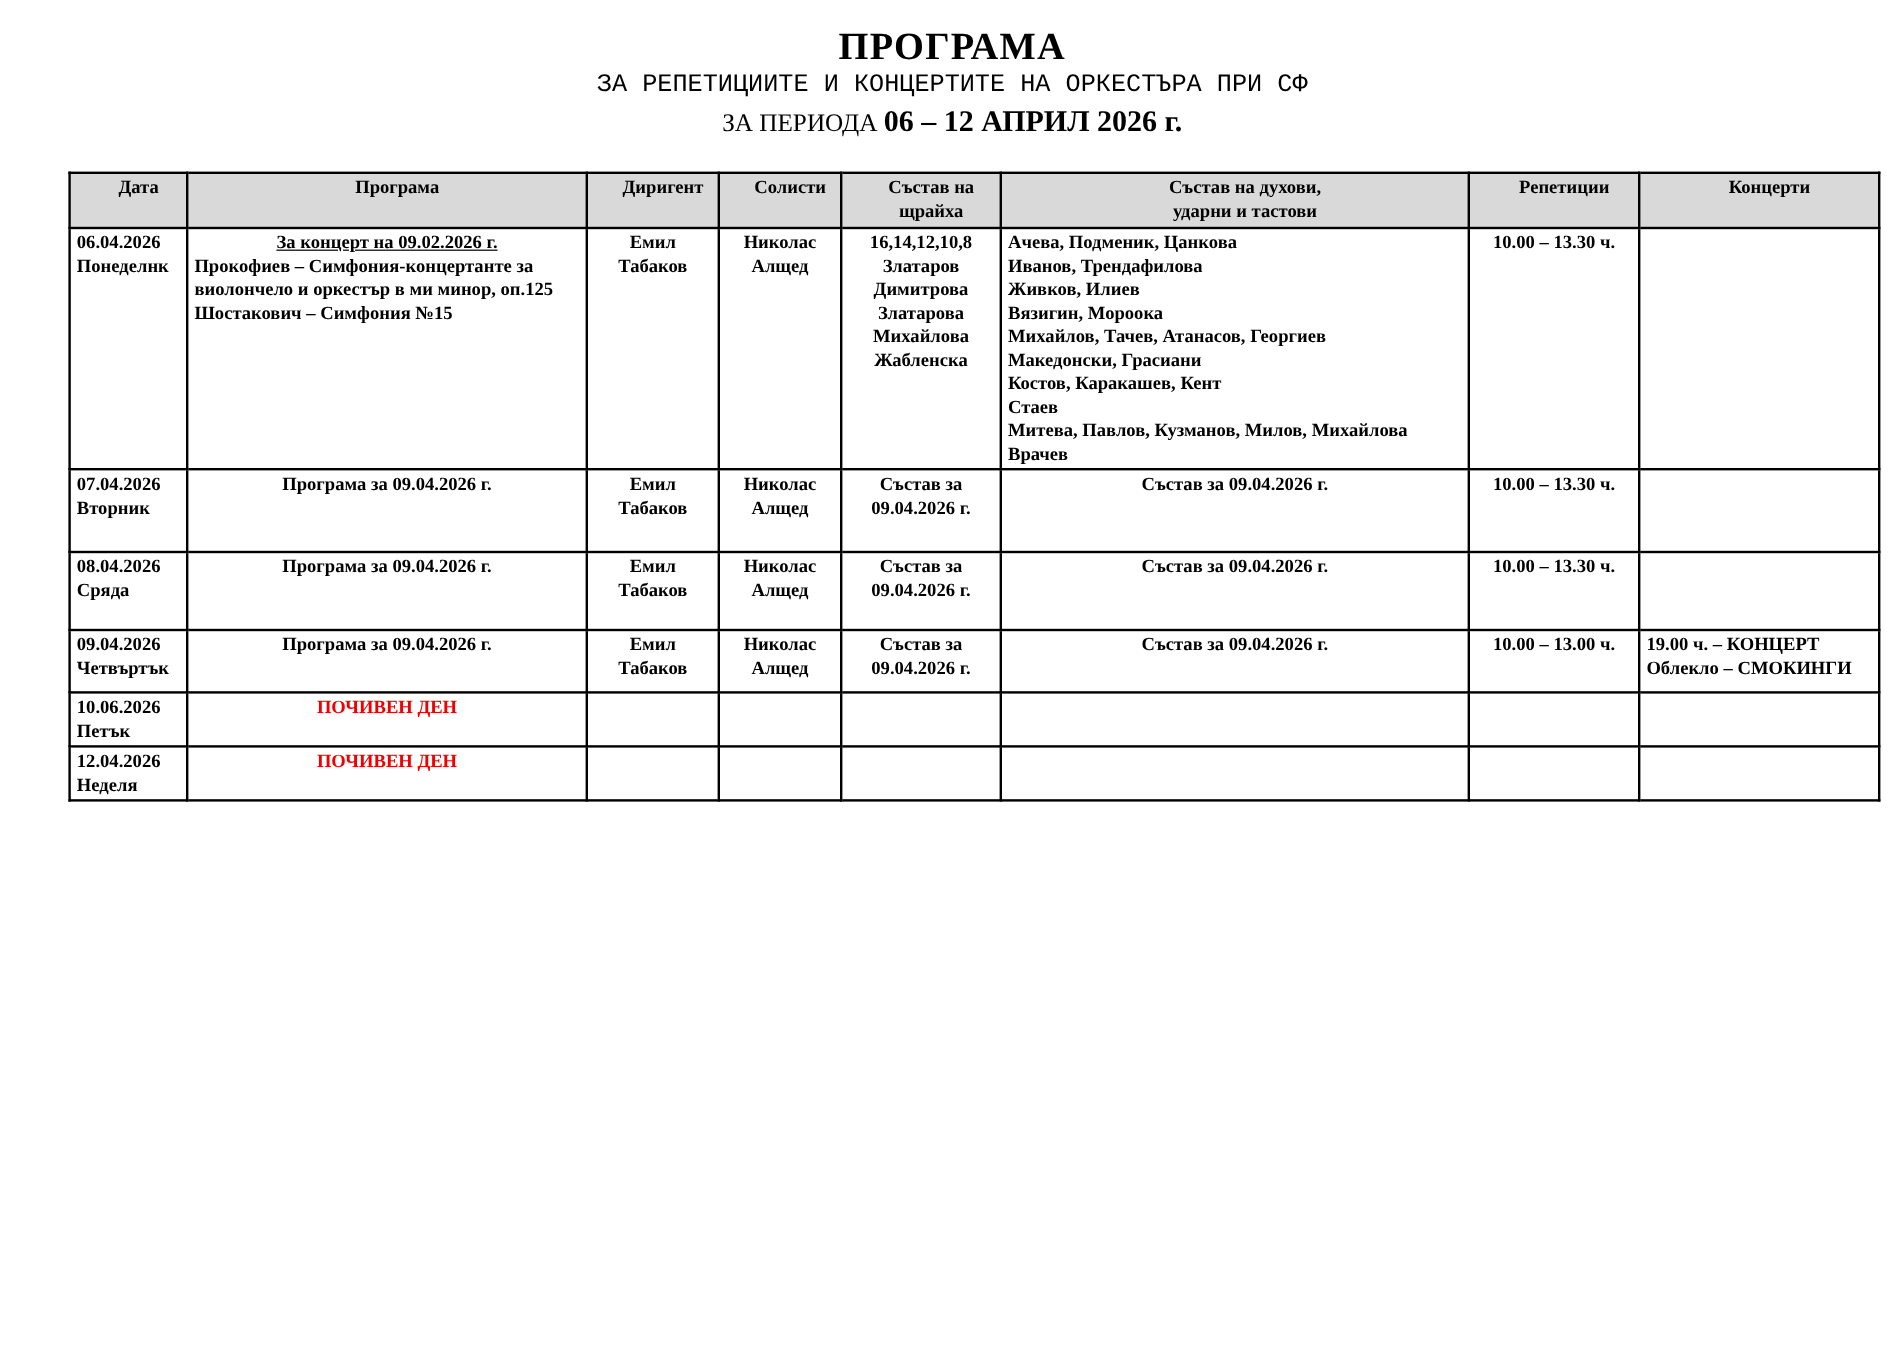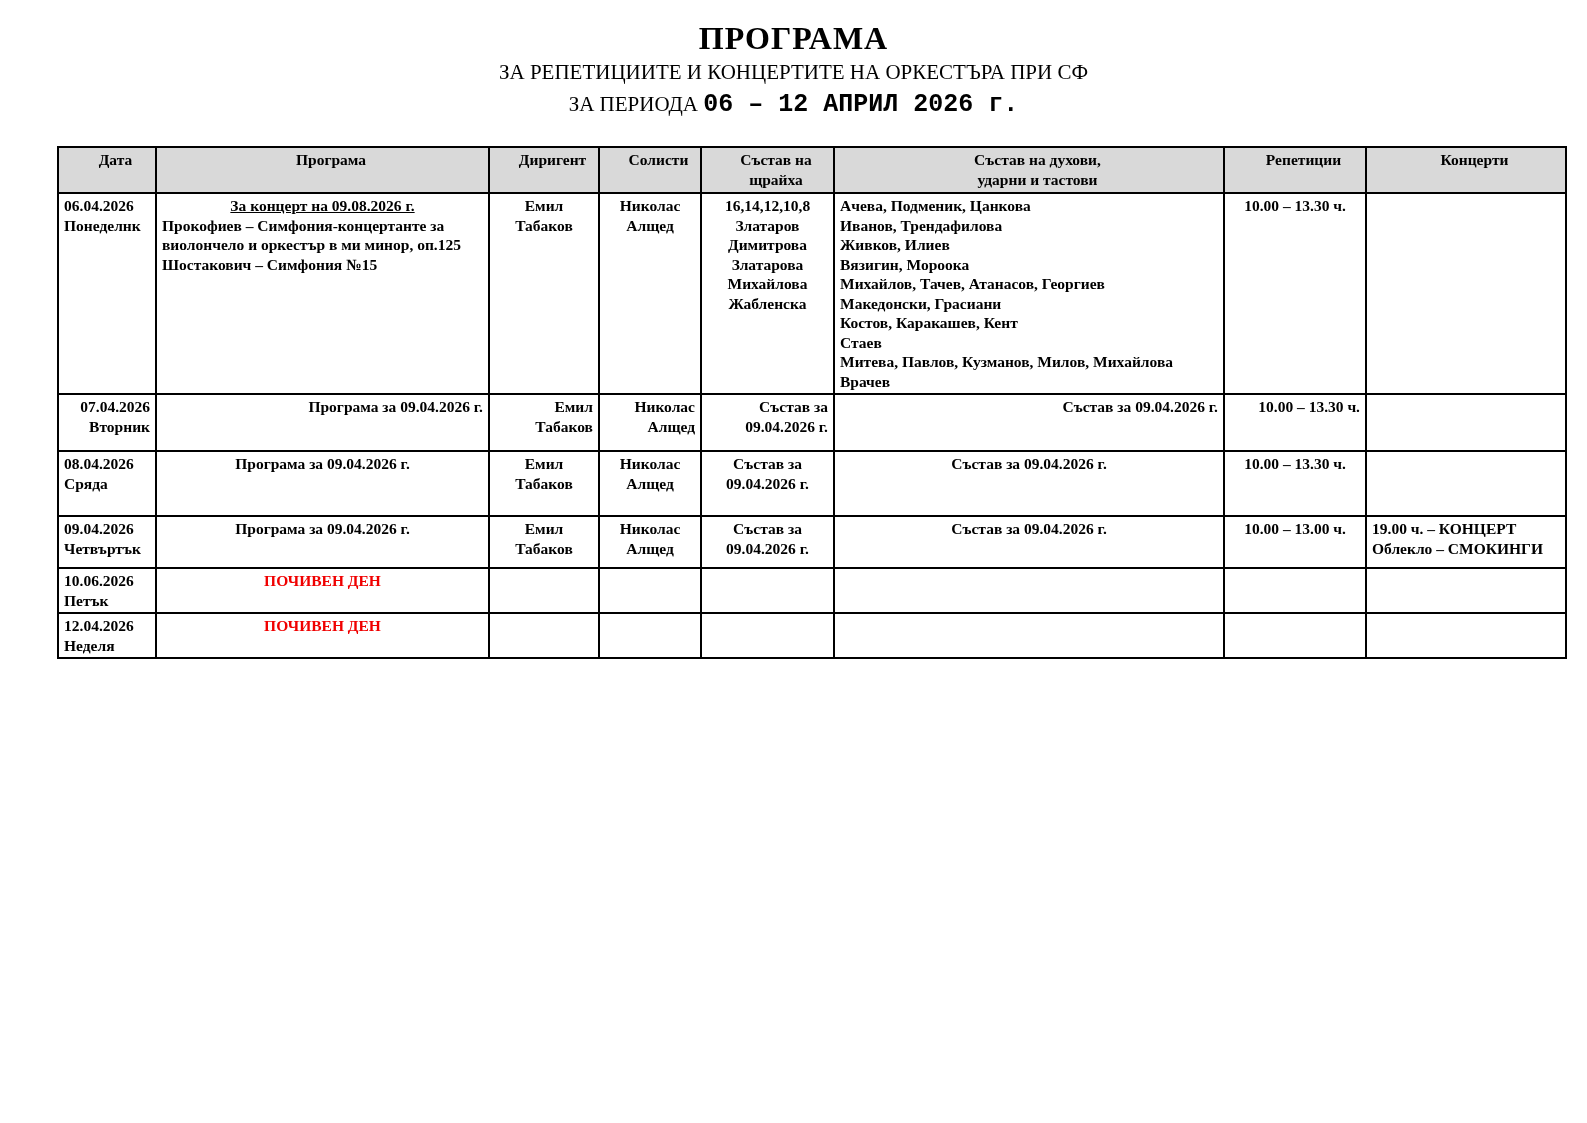--- a/index.html
+++ b/index.html
@@ -6,23 +6,23 @@
   html, body {
     width: 1587px;
     background: #ffffff;
     font-family: "Liberation Serif", "DejaVu Serif", serif;
     color: #000;
   }
   body { height: 1123px; overflow: hidden; }
 
   .page-title-block { text-align: center; padding-top: 20px; }
   .title-main   { font-size: 32px; font-weight: bold; letter-spacing: 1px; }
-  .title-sub    { font-size: 21px; margin-top: 3px; }
+  .title-sub    { font-size: 21px; margin-top: 3px; font-family: Liberation Mono, monospace; }
   .title-period { font-size: 21px; margin-top: 5px; }
-  .title-period .period-bold { font-size: 25px; font-weight: bold; font-family: Liberation Mono, monospace; }
+  .title-period .period-bold { font-size: 25px; font-weight: bold; }
 
   table.schedule {
     border-collapse: collapse;
     table-layout: fixed;
     width: 1508px;
     margin: 27px 0 0 57px;
   }
   .schedule th, .schedule td {
     border: 2px solid #000;
     vertical-align: top;
@@ -40,21 +40,21 @@
   }
   .pre    { white-space: pre-line; }
   .center { text-align: center; }
   .left   { text-align: left; margin-left: 32px; }
   .red    { color: #f00000; }
 
   .prog-heading { text-align: center; text-decoration: underline; }
   .prog-body    { text-align: left; white-space: pre-line; }
 
   tr.row-mon   td { height: 195px; }
-  tr.row-tue   td { height: 57px; text-align: right; }
+  tr.row-tue   td { height: 69px; }
   tr.row-wed   td { height: 65px; }
   tr.row-thu   td { height: 52px; }
   tr.row-fri   td { height: 42px; }
   tr.row-sat   td { height: 38px; }
   tr.row-sun   td { height: 39px; }
 </style>
 </head>
 <body>
 
 <div class="page-title-block">
@@ -89,21 +89,21 @@
 ударни и тастови</th>
       <th>Репетиции</th>
       <th>Концерти</th>
     </tr>
   </thead>
   <tbody>
     <tr class="row-mon">
       <td class="left pre">06.04.2026
 Понеделнк</td>
       <td>
-        <div class="prog-heading">За концерт на 09.08.2026 г.</div>
+        <div class="prog-heading">За концерт на 09.02.2026 г.</div>
         <div class="prog-body">Прокофиев – Симфония-концертанте за виолончело и оркестър в ми минор, оп.125
 Шостакович – Симфония №15</div>
       </td>
       <td class="center pre">Емил
 Табаков</td>
       <td class="center pre">Николас
 Алщед</td>
       <td class="center pre">16,14,12,10,8
 Златаров
 Димитрова

